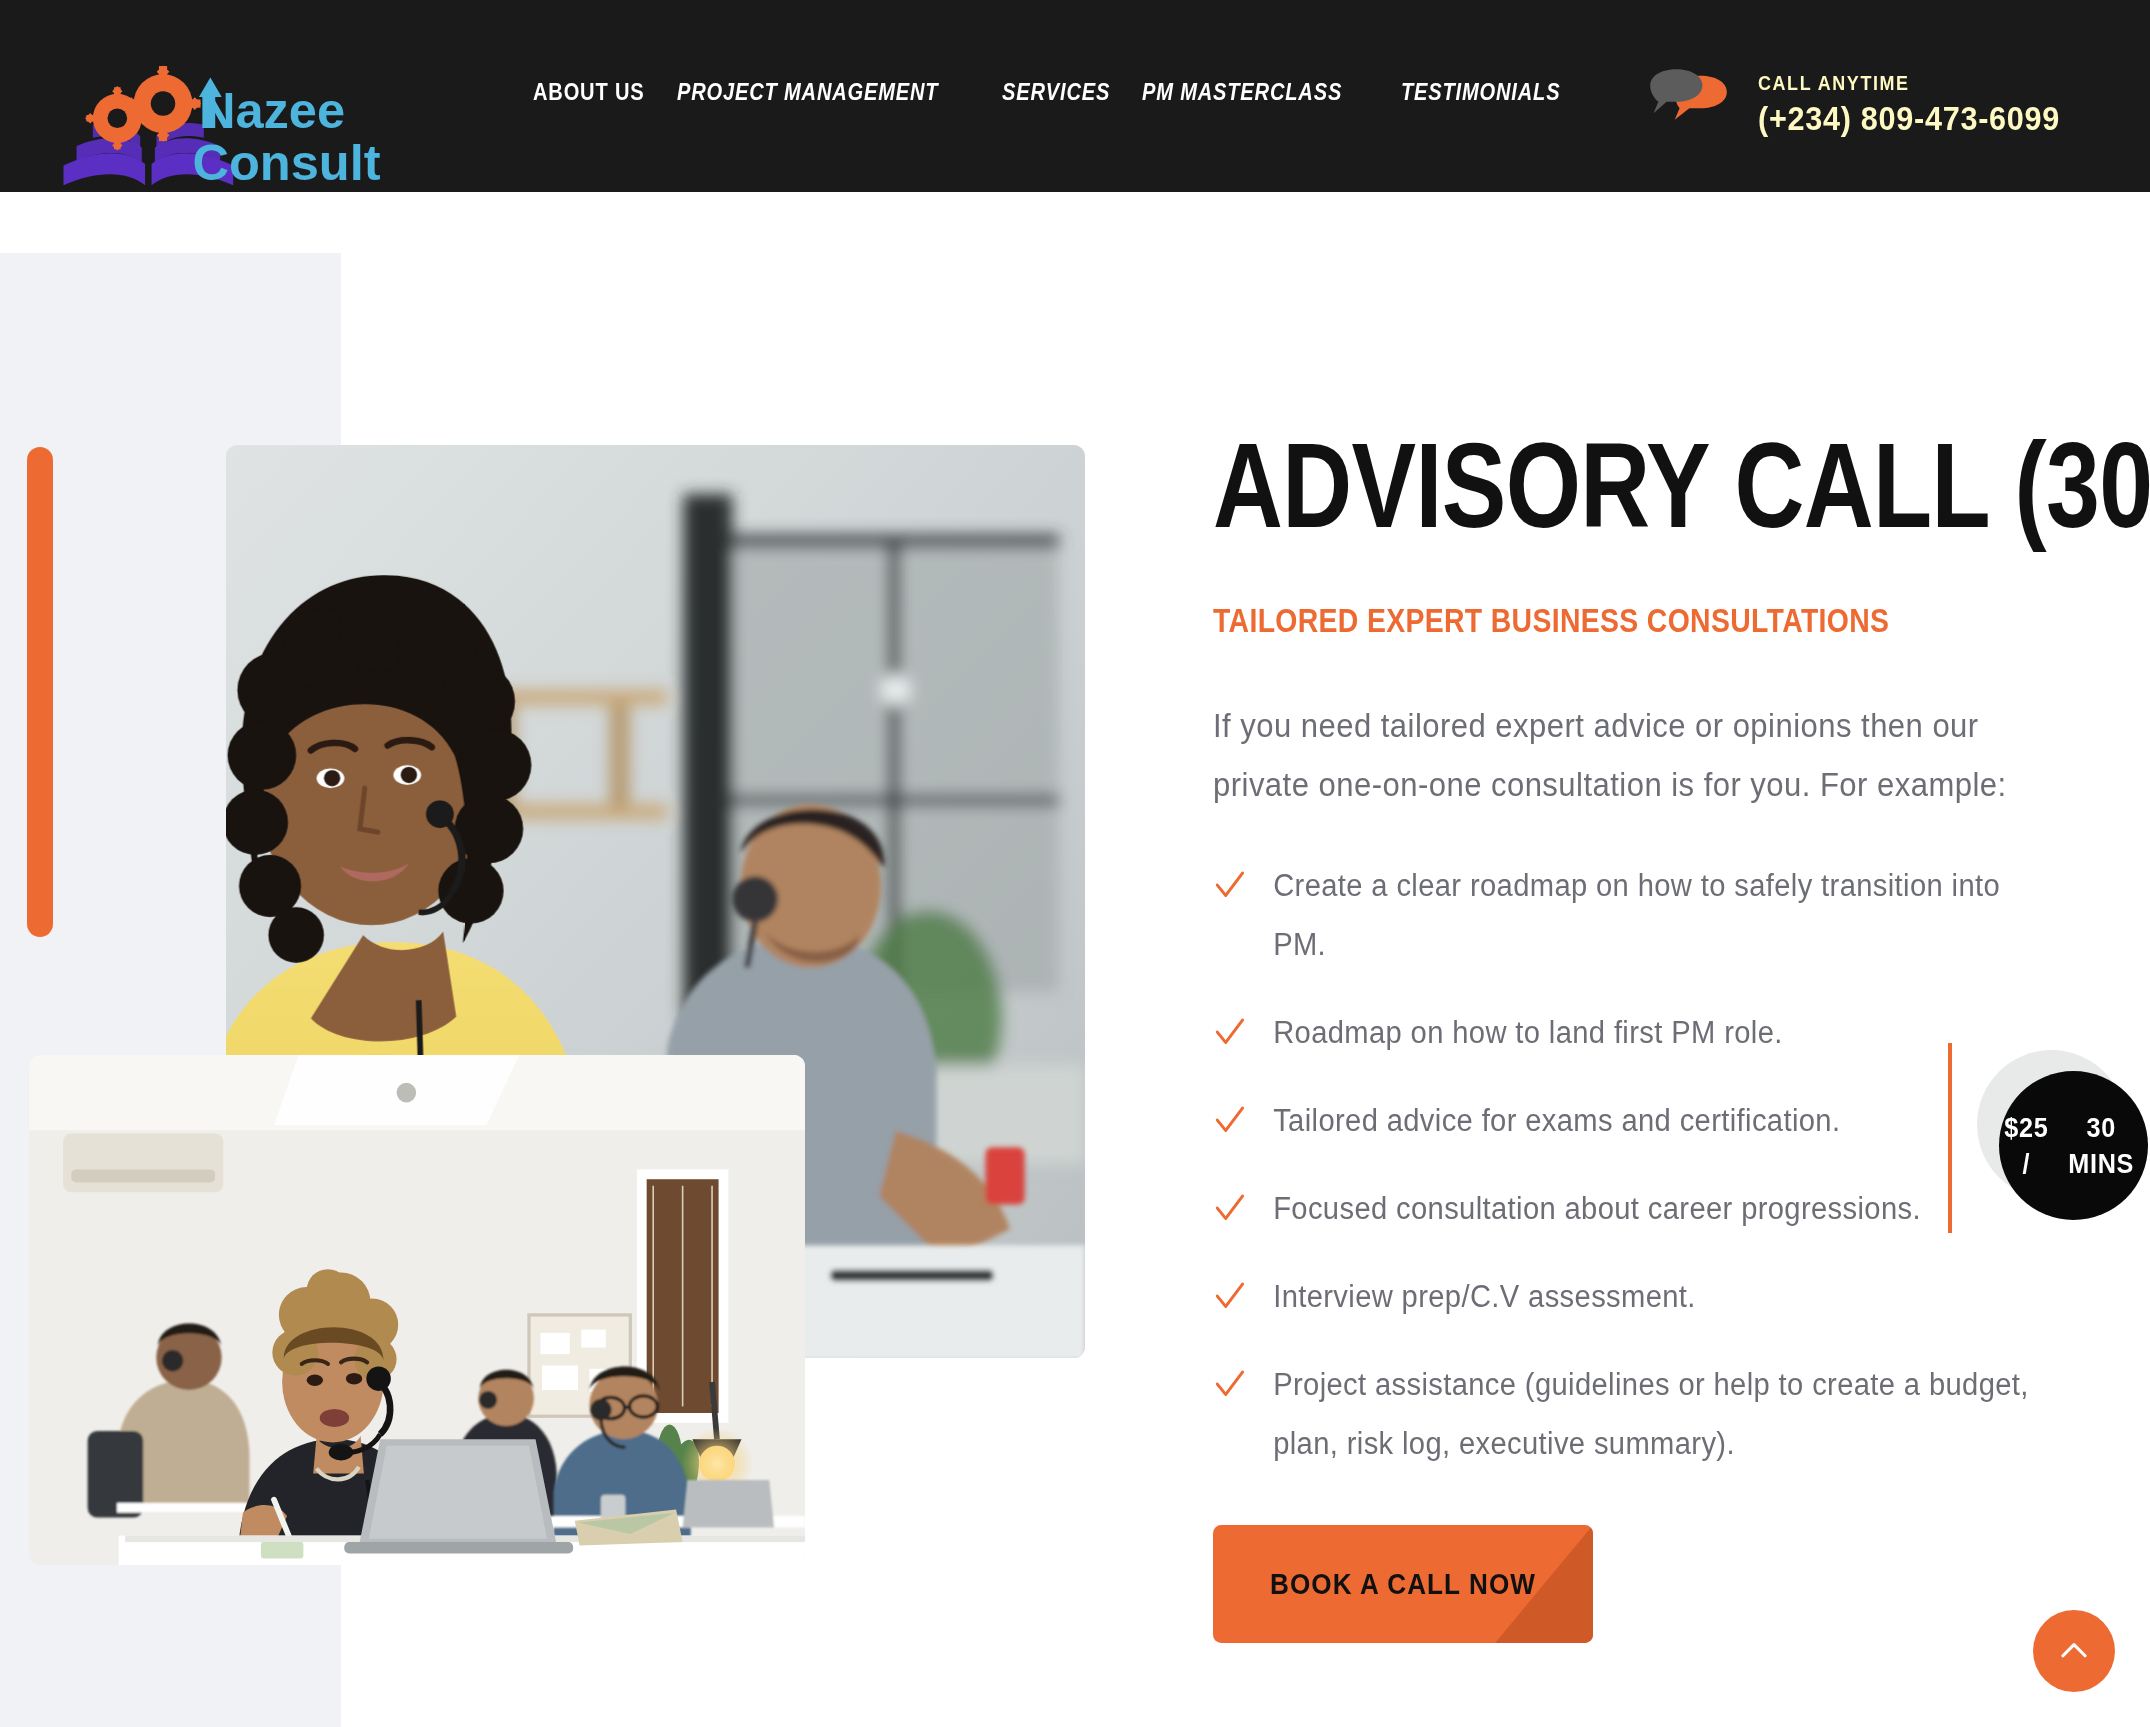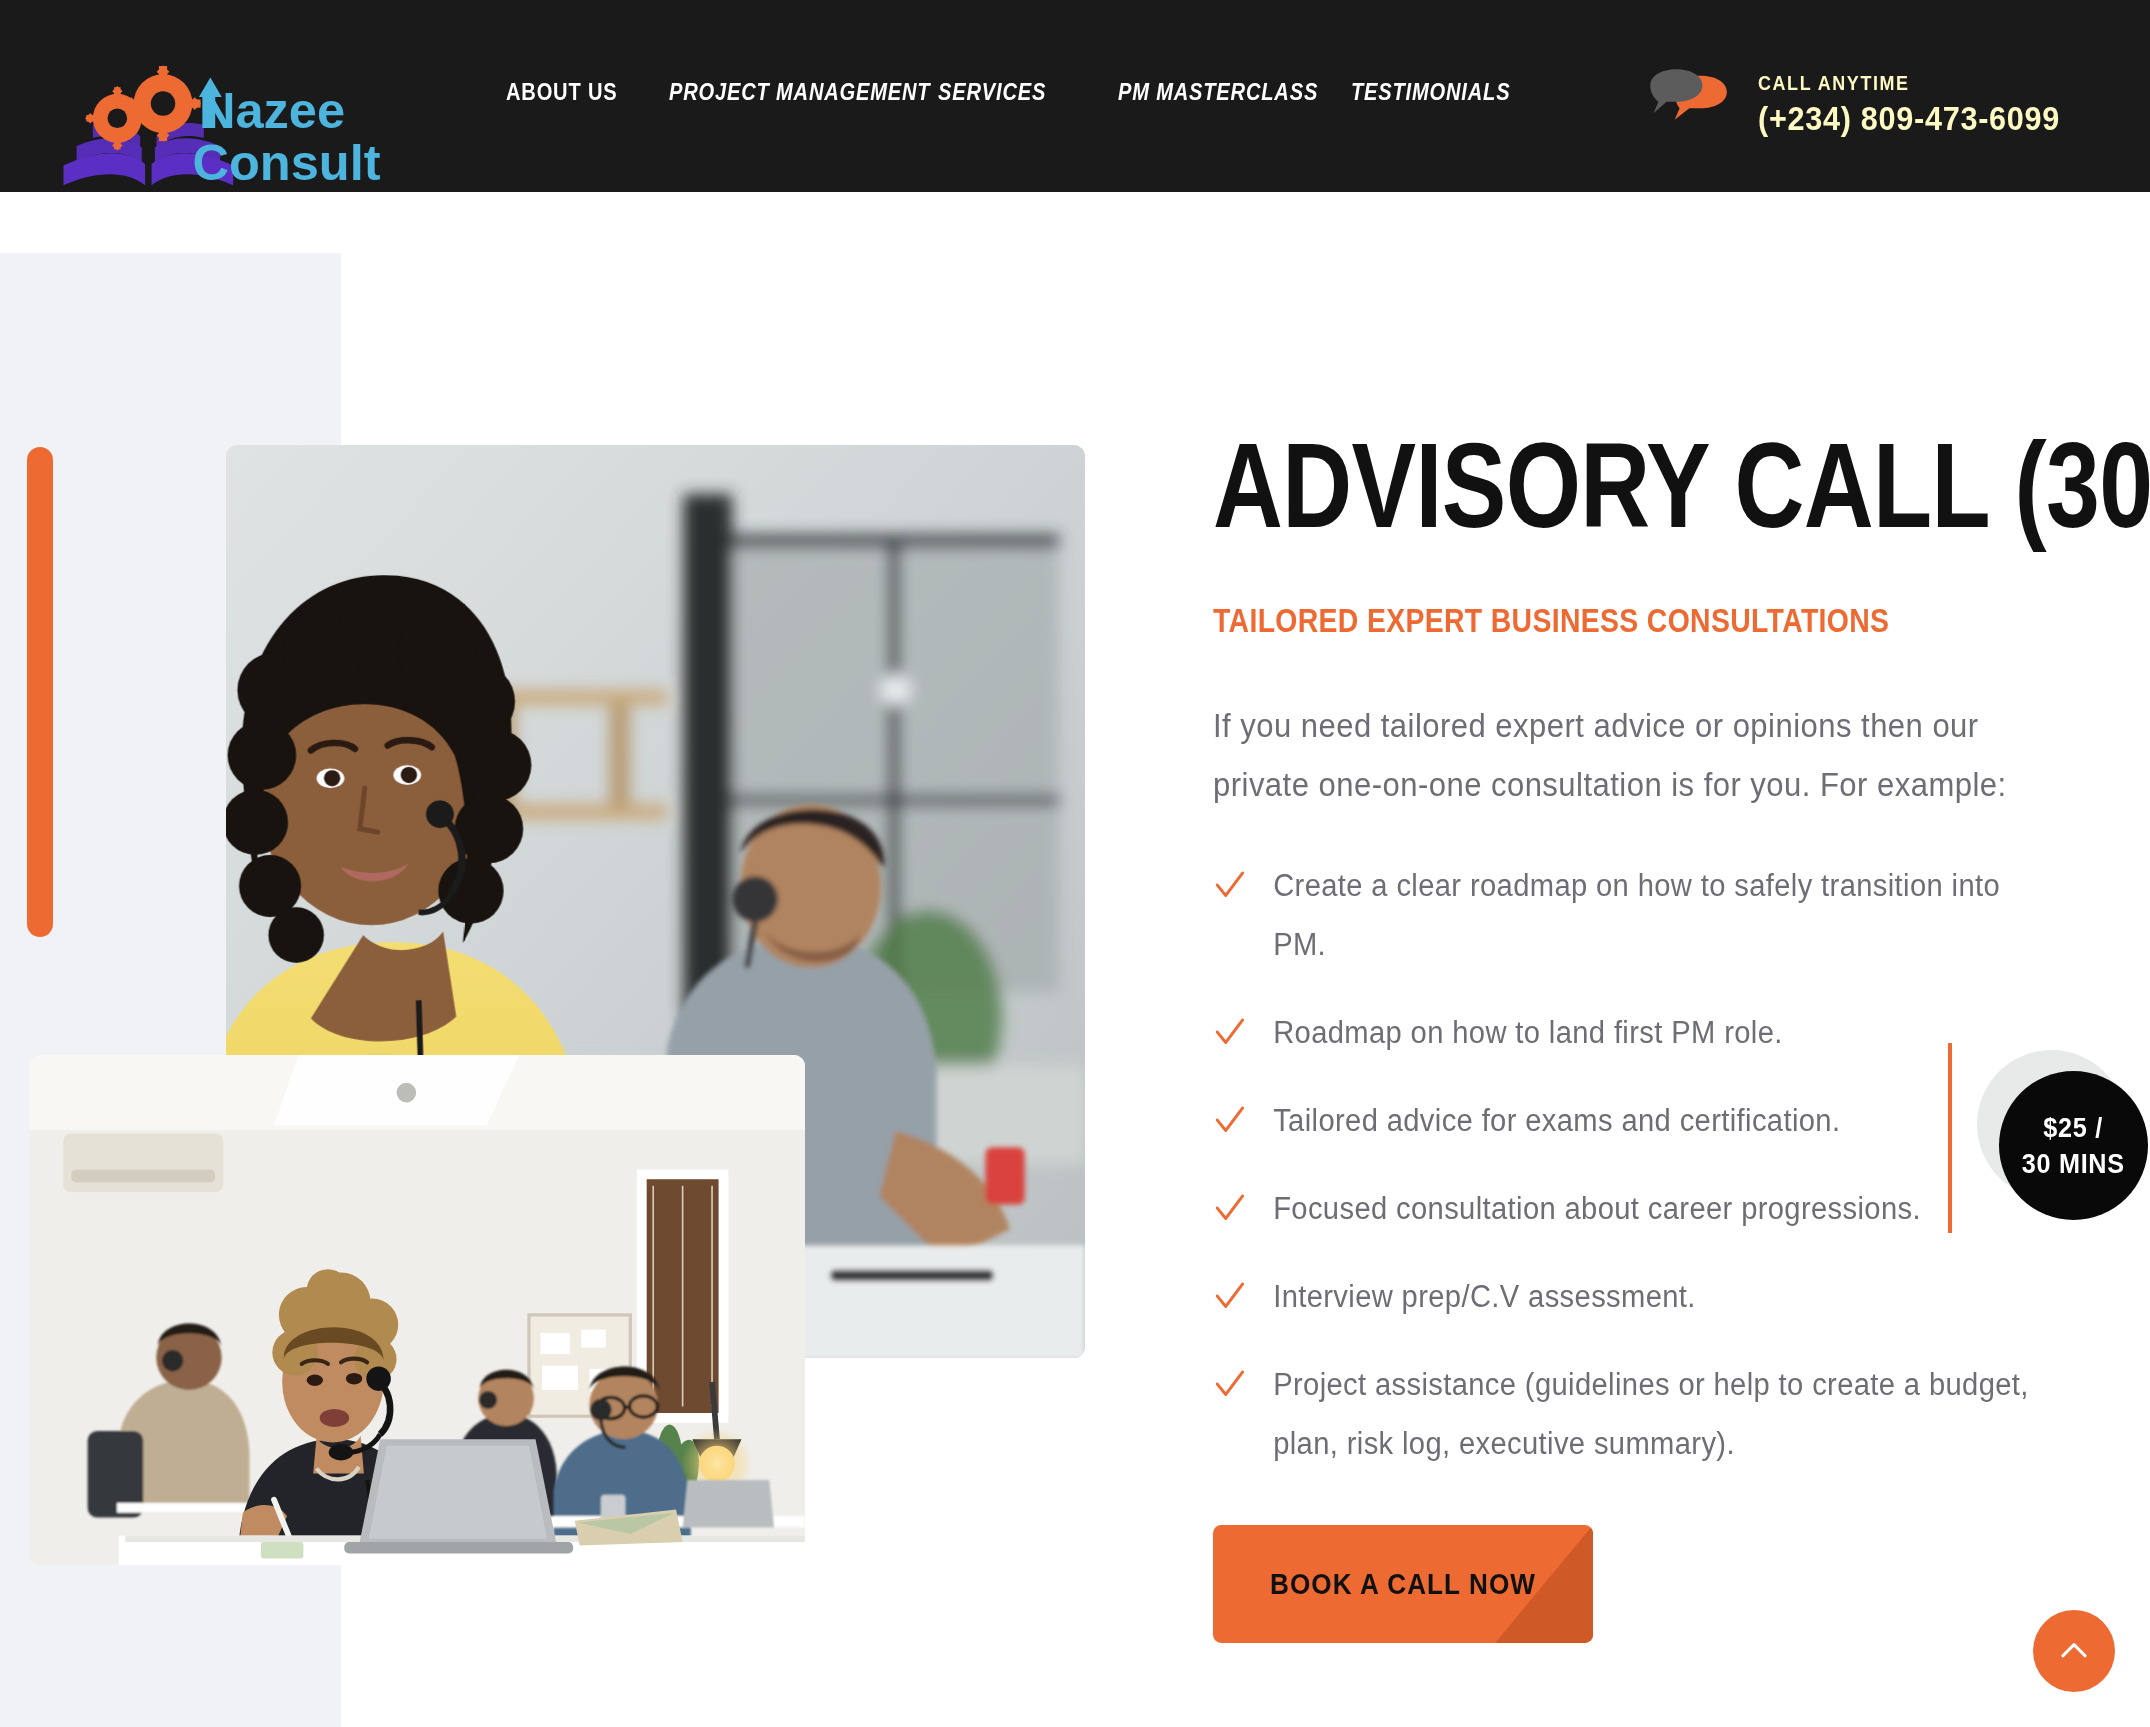--- a/index.html
+++ b/index.html
@@ -37,21 +37,21 @@
     display:flex; align-items:center; gap:0;
   }
   .nav a{
     color:#ffffff; text-decoration:none;
     font-family:"Liberation Sans Narrow","Liberation Sans",sans-serif;
     font-weight:700; font-size:24.5px; letter-spacing:1px;
     transform:scaleX(0.82); transform-origin:left center;
     display:inline-block;
     white-space:nowrap;
   }
-  .nav-item{ margin-right:0; }
+  .nav-item{ margin-right:8px;text-align:right; }
   .nav-item + .nav-item{ margin-left:0;font-style:italic; }
 
   .call-block{
     position:absolute; right:57px; top:64px;
     display:flex; align-items:center; gap:23px;
   }
   .bubble-icon{ position:relative; width:88px; height:82px; flex:0 0 auto; }
   .bubble-icon svg{ width:100%; height:100%; display:block; }
   .call-text{ color:#fef9c3; }
   .call-anytime{
@@ -134,21 +134,21 @@
     position:absolute; left:0; top:0; width:4.1px; height:190px;
     background:#ed6b33;
   }
   .price-halo{
     position:absolute; left:29px; top:7.3px; width:149px; height:149px;
     background:#e8eae9; border-radius:50%;
   }
   .price-circle{
     position:absolute; left:51px; top:28px; width:149px; height:149px;
     background:#090909; border-radius:50%;
-    display:flex; flex-direction:column; align-items:center; justify-content:center;
+    display:flex; align-items:center; justify-content:center;
   }
   .price-circle span{
     color:#ffffff; display:block; text-align:center;
     font-family:"Liberation Sans Narrow","Liberation Sans",sans-serif;
     font-weight:700; font-size:28px; line-height:36px; letter-spacing:0.8px;
     transform:scaleX(0.9);
   }
 
   
   .cta{

